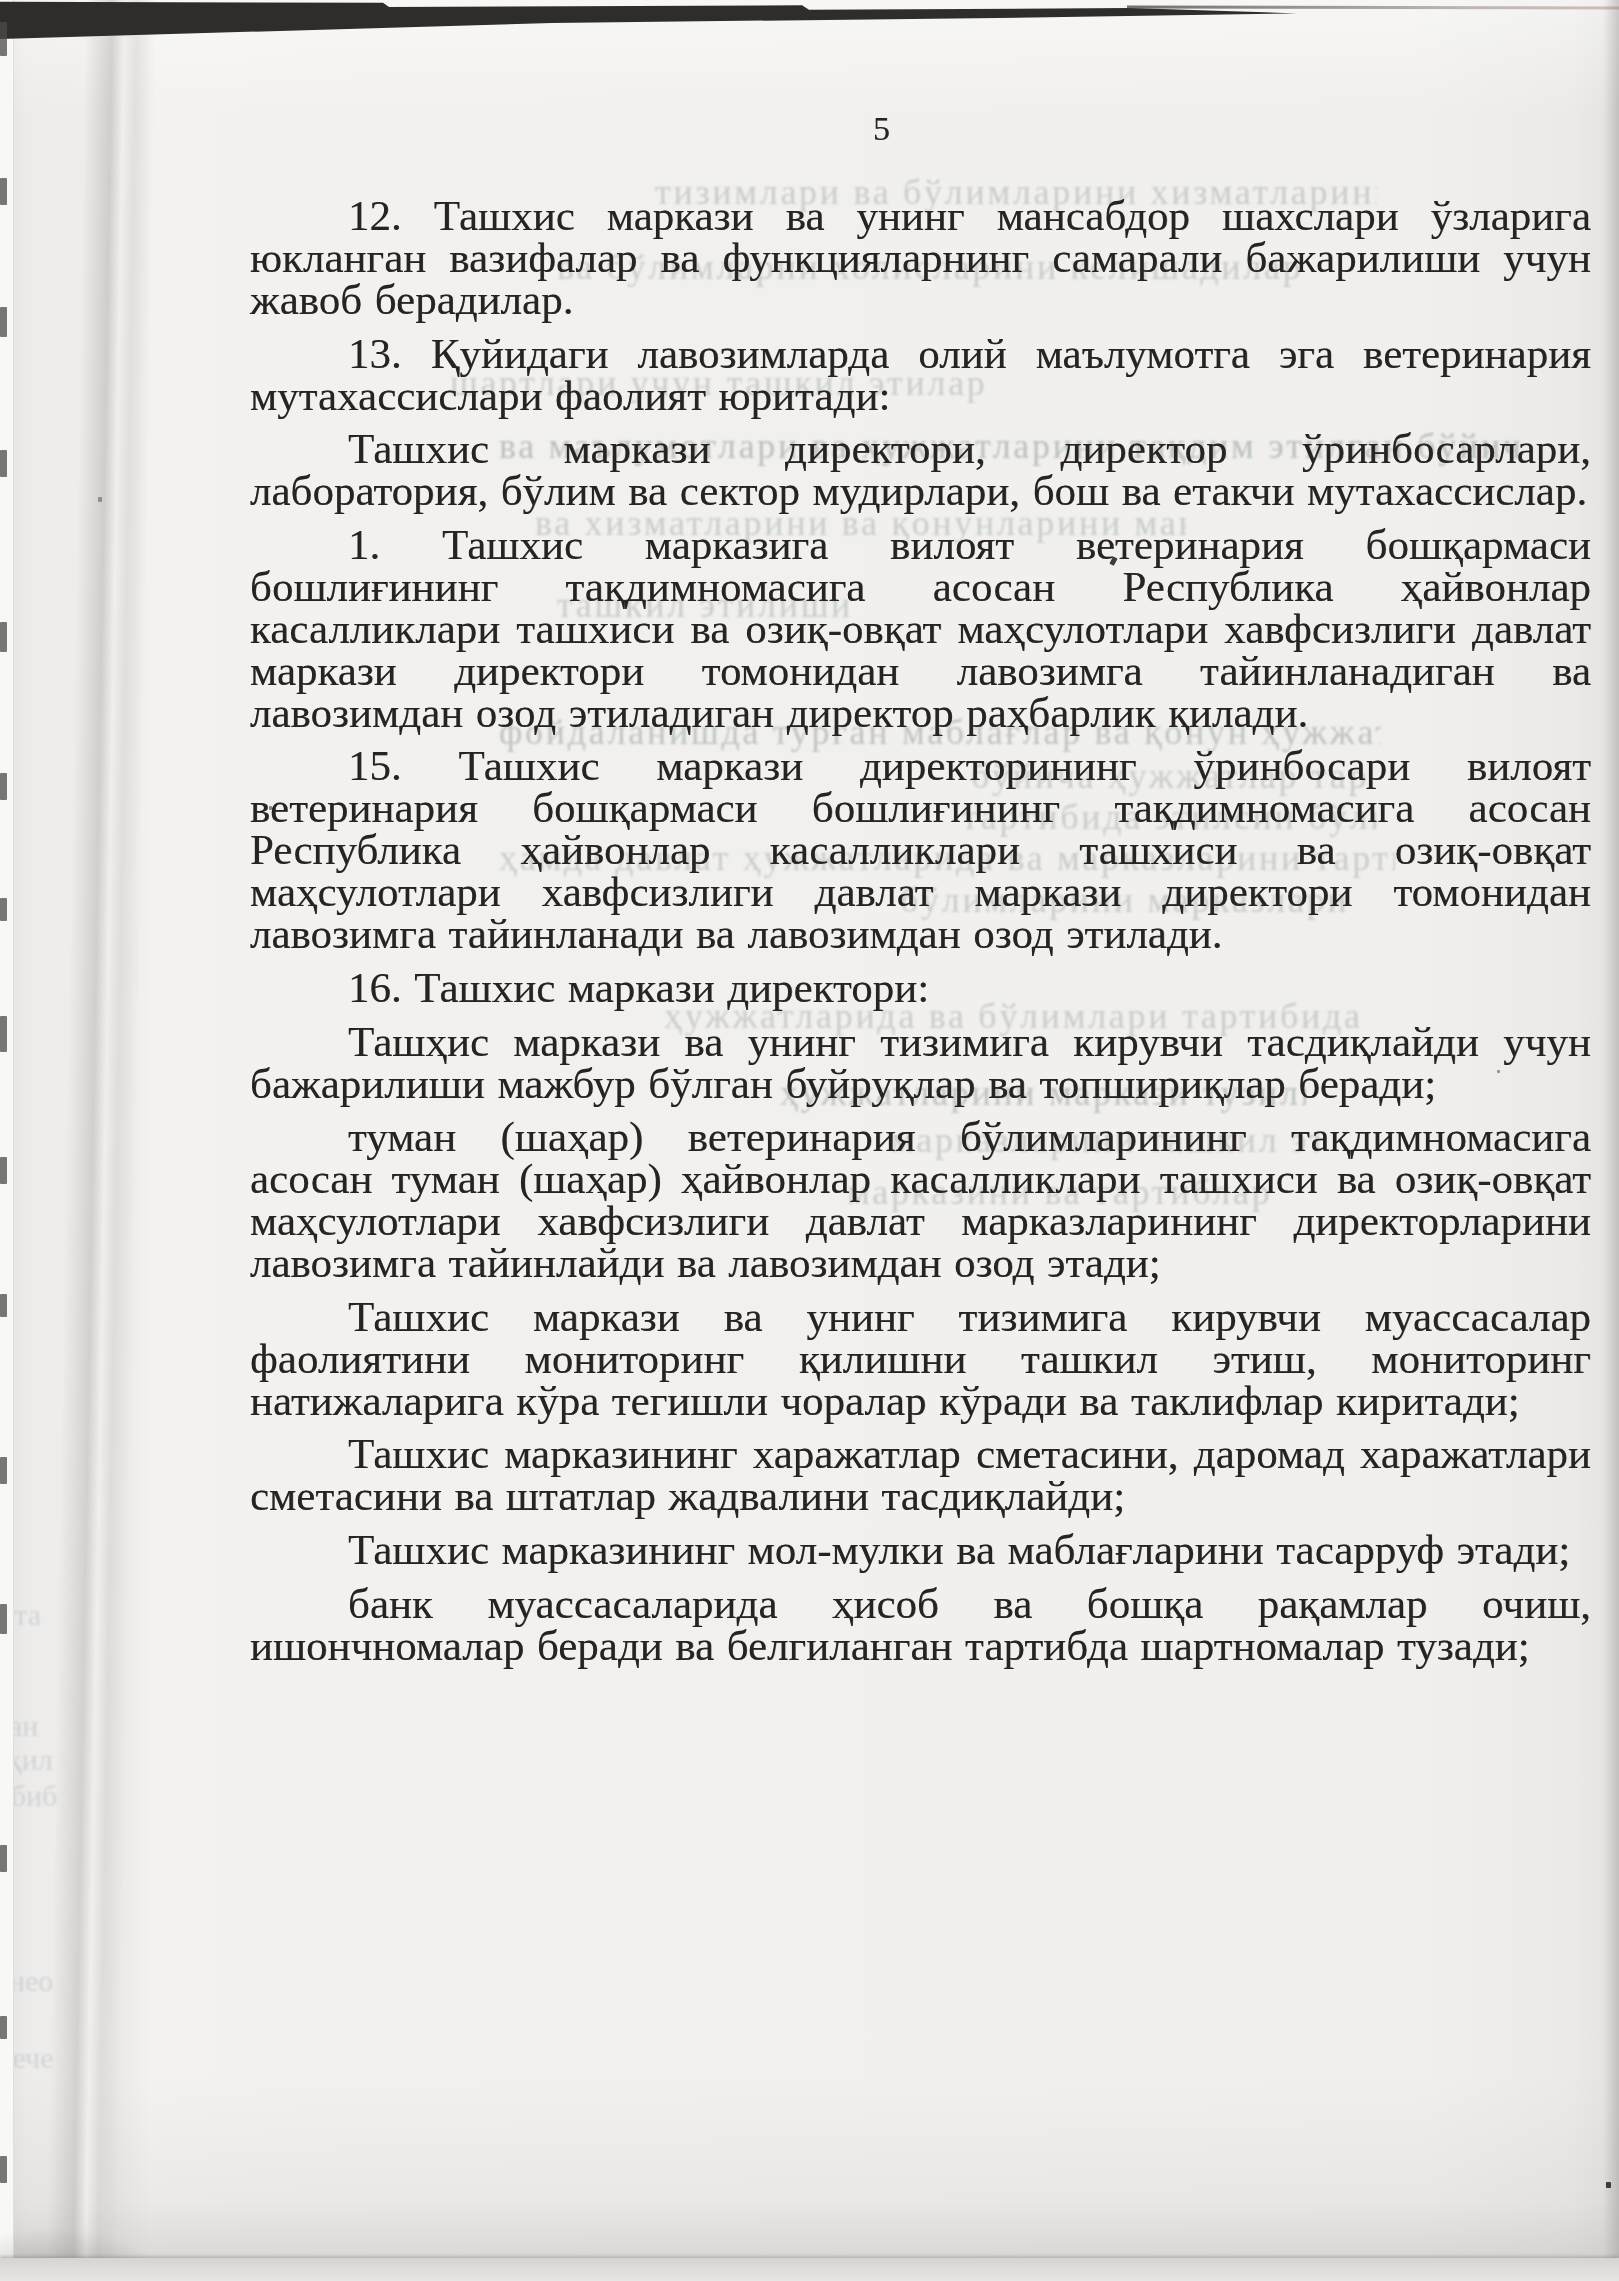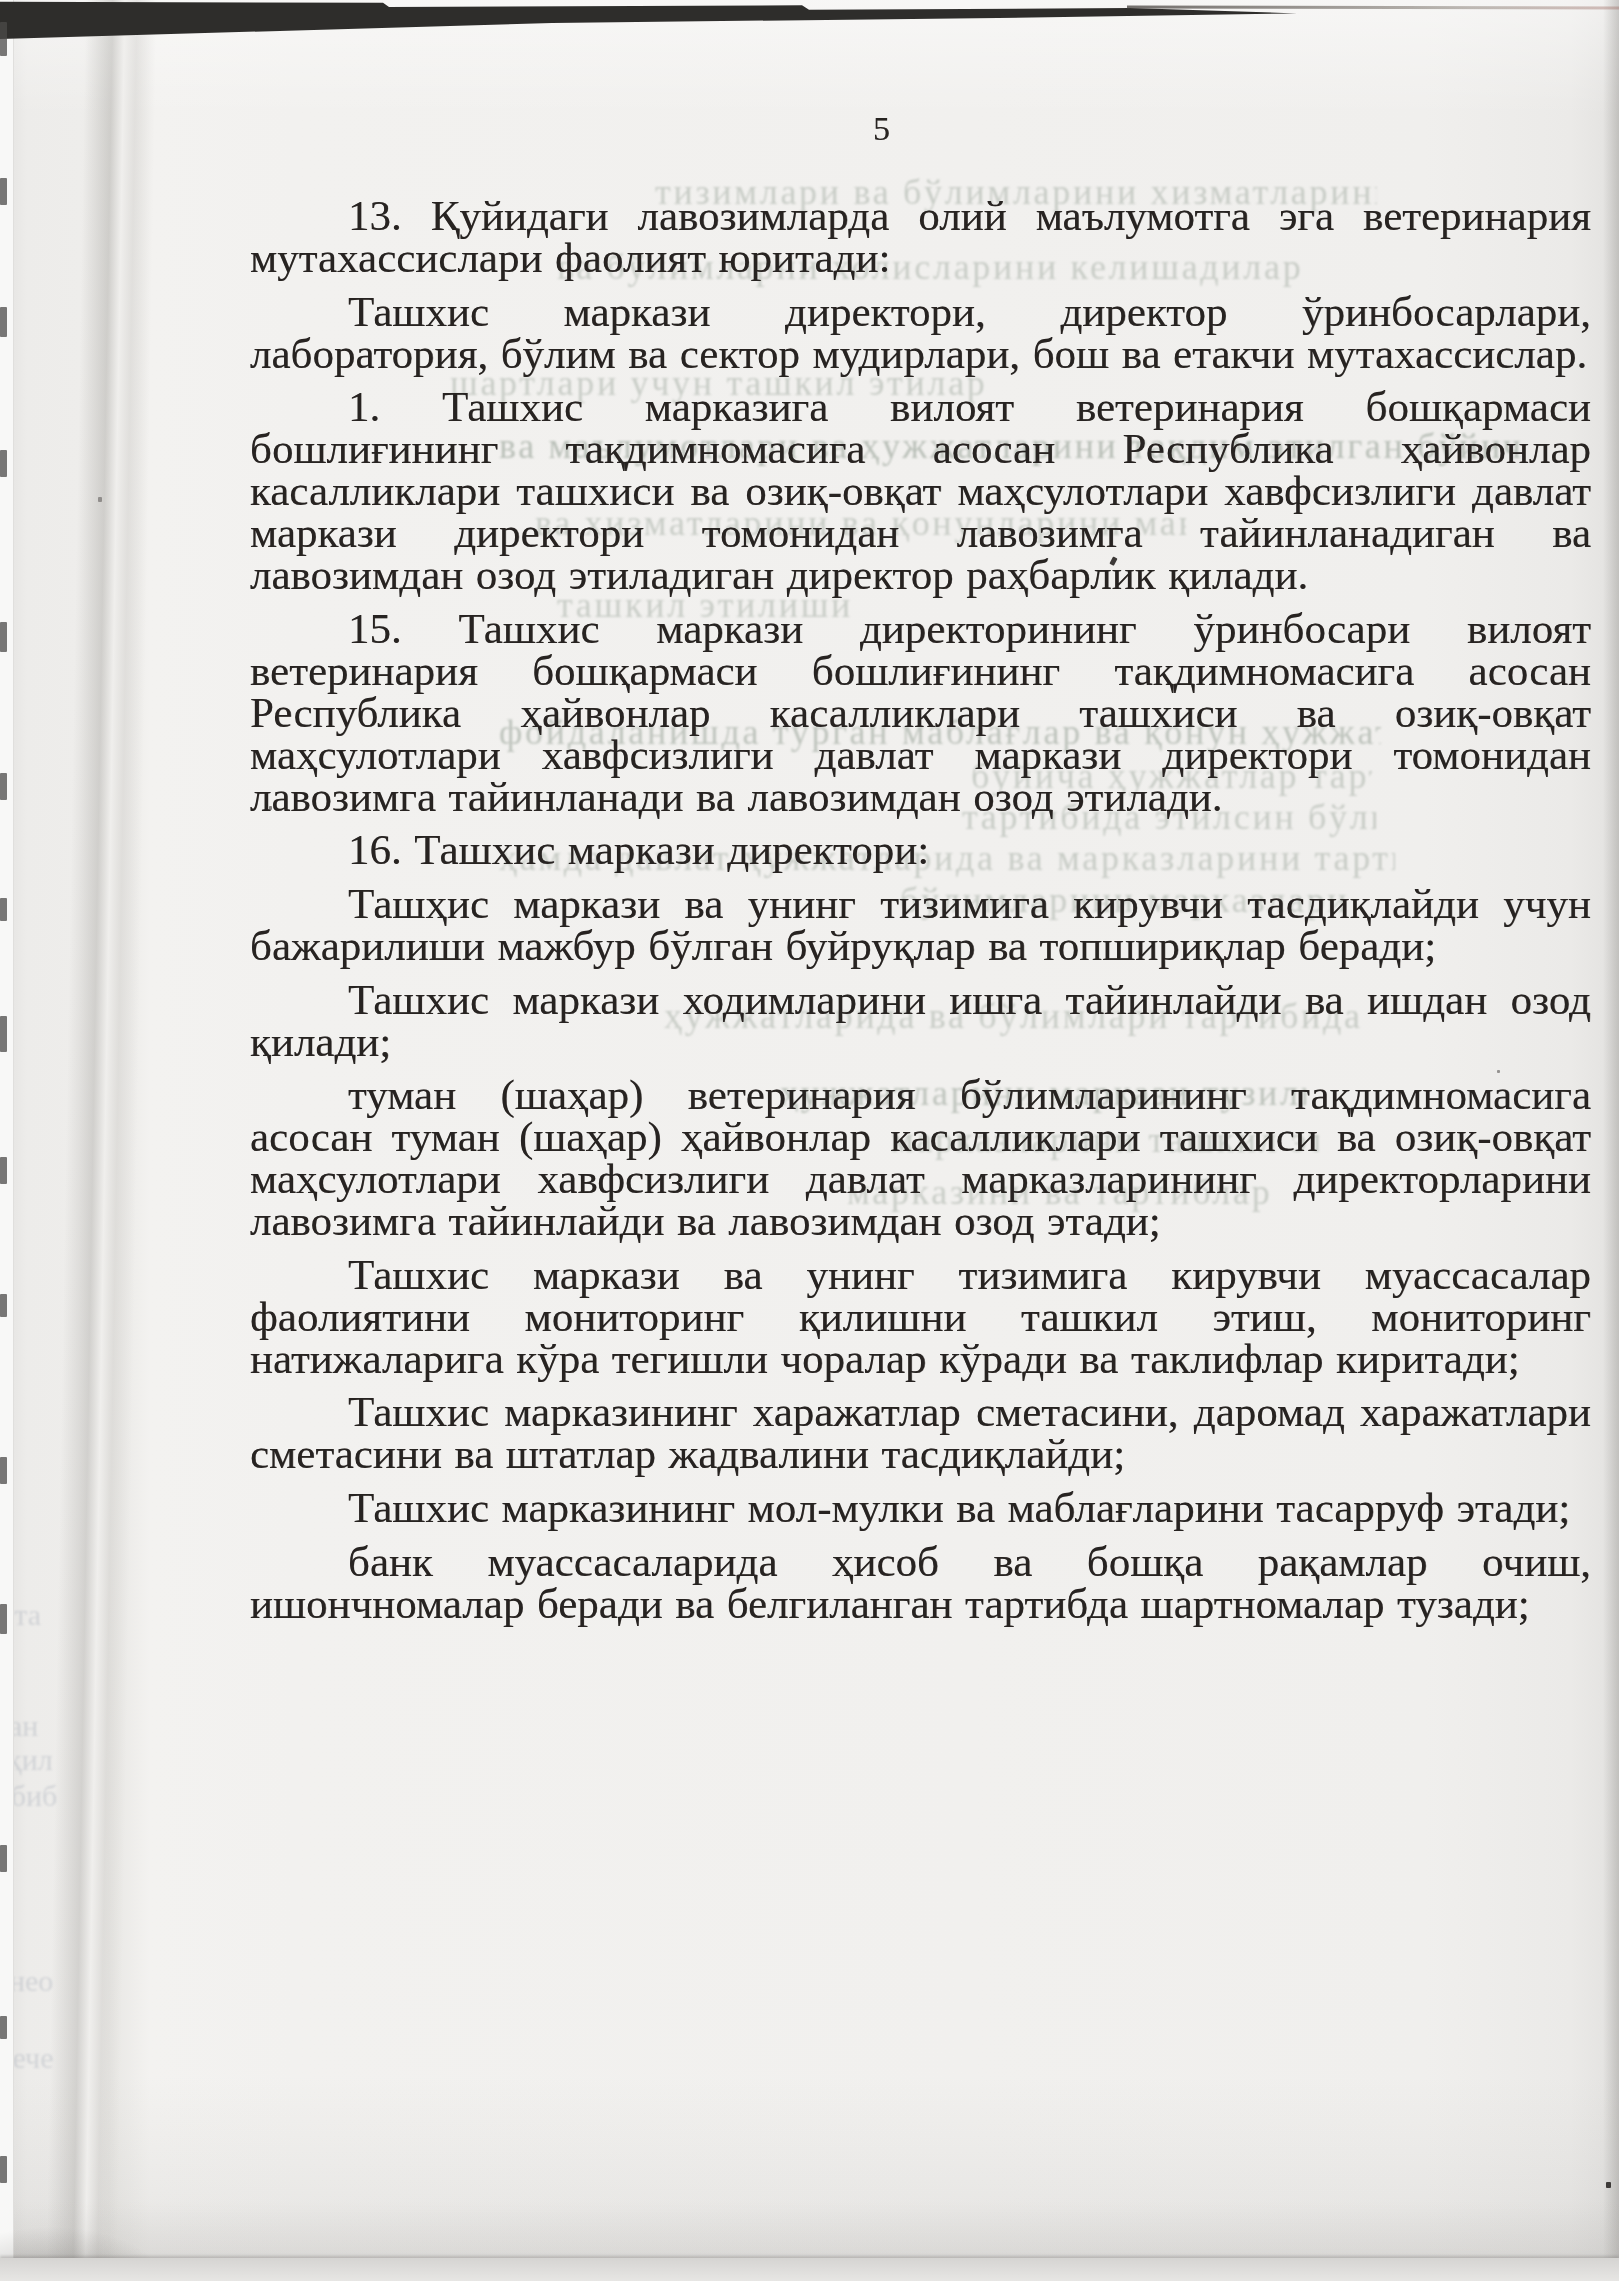--- a/index.html
+++ b/index.html
@@ -139,27 +139,27 @@
     <span class="mfrag m0">та</span>
     <span class="mfrag m1">ан</span>
     <span class="mfrag m2">қил</span>
     <span class="mfrag m3">биб</span>
     <span class="mfrag m4">нео</span>
     <span class="mfrag m5">ече</span>
   </div>
 
   <div class="content">
     <div class="page-number">5</div>
+    <p class="para">12. Ташхис маркази ва унинг мансабдор шахслари ўзларига юкланган вазифалар ва функцияларнинг самарали бажарилиши учун жавоб берадилар.</p>
     <p class="para">13. Қуйидаги лавозимларда олий маълумотга эга ветеринария мутахассислари фаолият юритади:</p>
     <p class="para">Ташхис маркази директори, директор ўринбосарлари, лаборатория, бўлим ва сектор мудирлари, бош ва етакчи мутахассислар.</p>
     <p class="para">1. Ташхис марказига вилоят ветеринария бошқармаси бошлиғининг тақдимномасига асосан Республика ҳайвонлар касалликлари ташхиси ва озиқ-овқат маҳсулотлари хавфсизлиги давлат маркази директори томонидан лавозимга тайинланадиган ва лавозимдан озод этиладиган директор раҳбарлик қилади.</p>
     <p class="para">15. Ташхис маркази директорининг ўринбосари вилоят ветеринария бошқармаси бошлиғининг тақдимномасига асосан Республика ҳайвонлар касалликлари ташхиси ва озиқ-овқат маҳсулотлари хавфсизлиги давлат маркази директори томонидан лавозимга тайинланади ва лавозимдан озод этилади.</p>
     <p class="para">16. Ташхис маркази директори:</p>
     <p class="para">Ташҳис маркази ва унинг тизимига кирувчи тасдиқлайди учун бажарилиши мажбур бўлган буйруқлар ва топшириқлар беради;</p>
-    <p class="para">Ташхис маркази ходимларини ишга тайинлайди ва ишдан озод қилади;</p>
     <p class="para">туман (шаҳар) ветеринария бўлимларининг тақдимномасига асосан туман (шаҳар) ҳайвонлар касалликлари ташхиси ва озиқ-овқат маҳсулотлари хавфсизлиги давлат марказларининг директорларини лавозимга тайинлайди ва лавозимдан озод этади;</p>
     <p class="para">Ташхис маркази ва унинг тизимига кирувчи муассасалар фаолиятини мониторинг қилишни ташкил этиш, мониторинг натижаларига кўра тегишли чоралар кўради ва таклифлар киритади;</p>
     <p class="para">Ташхис марказининг харажатлар сметасини, даромад харажатлари сметасини ва штатлар жадвалини тасдиқлайди;</p>
     <p class="para">Ташхис марказининг мол-мулки ва маблағларини тасарруф этади;</p>
     <p class="para">банк муассасаларида ҳисоб ва бошқа рақамлар очиш, ишончномалар беради ва белгиланган тартибда шартномалар тузади;</p>
   </div>
 
   <div class="sheen"></div>
   <div class="fold"></div>
   <div class="top-wedge"></div>

